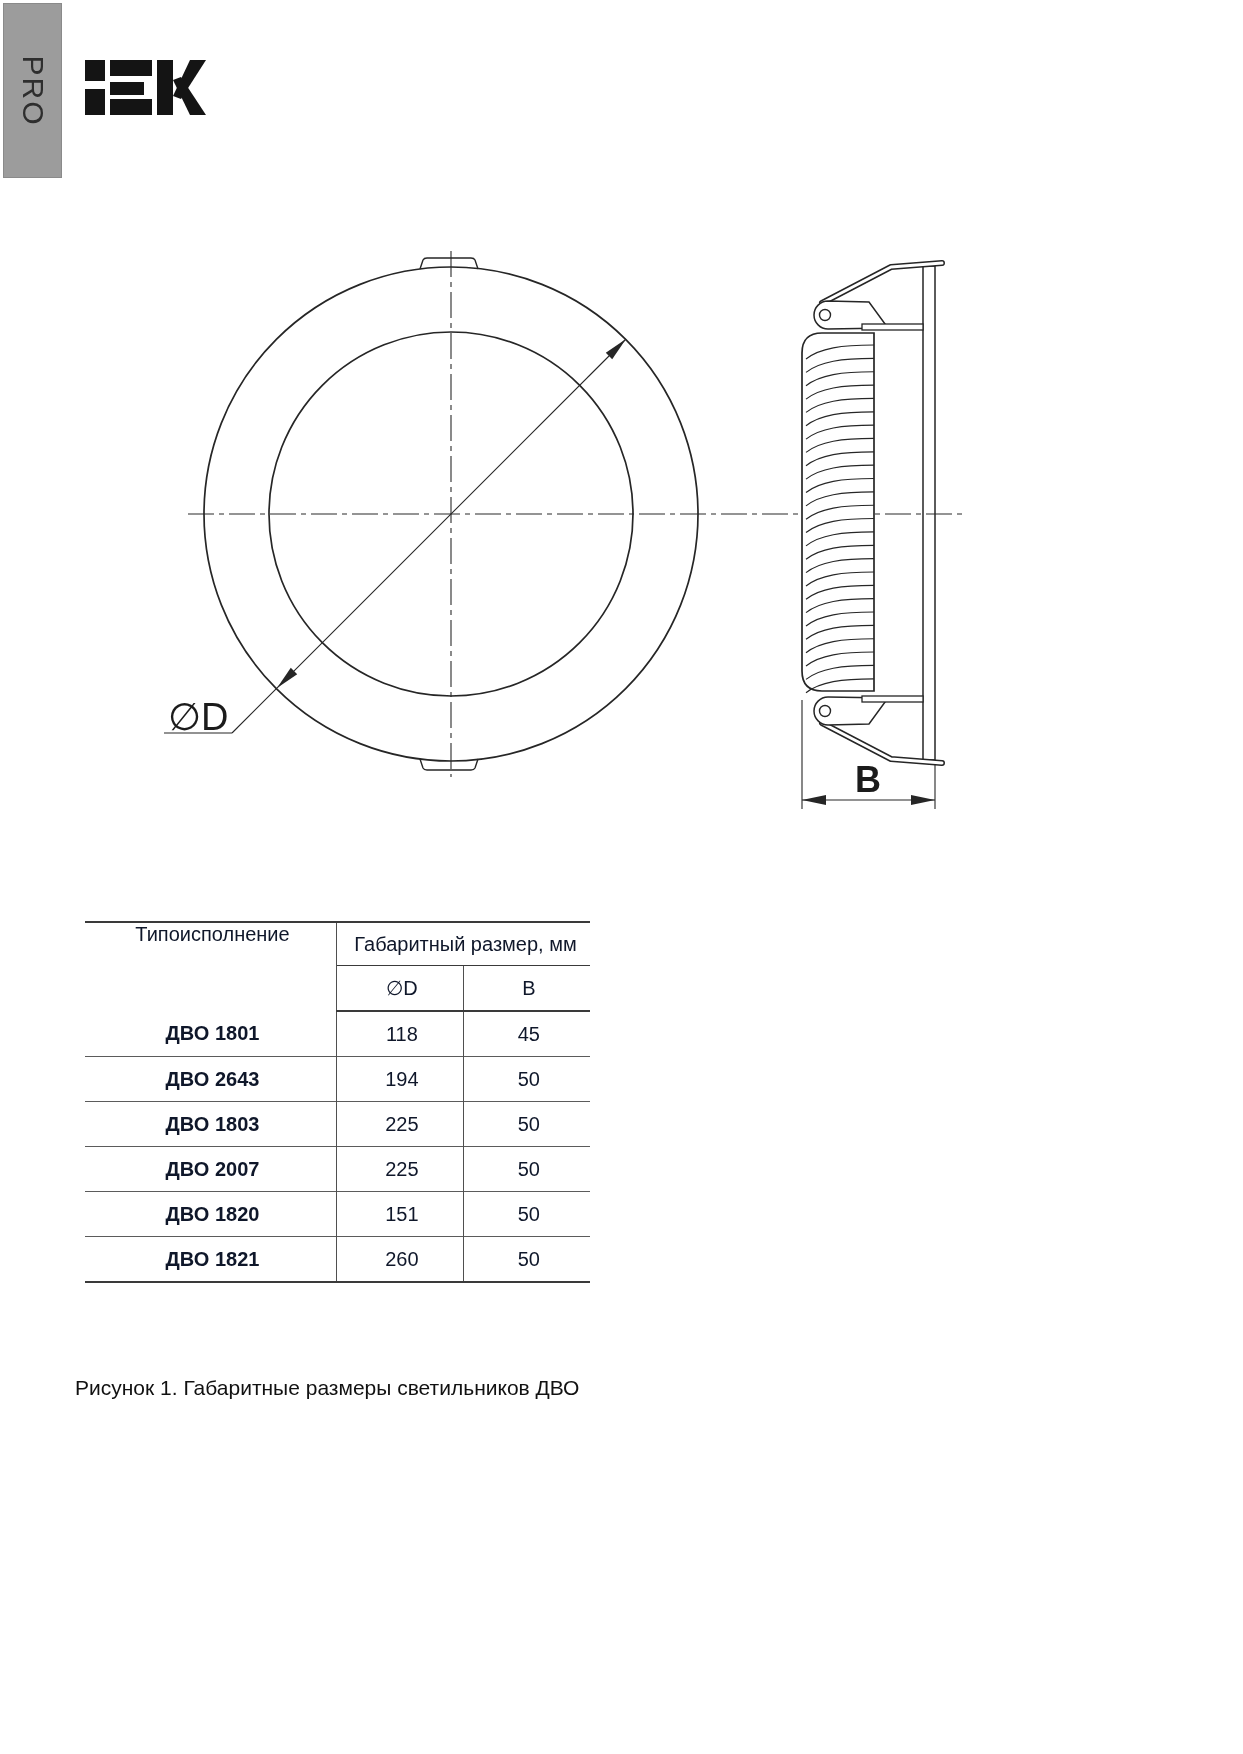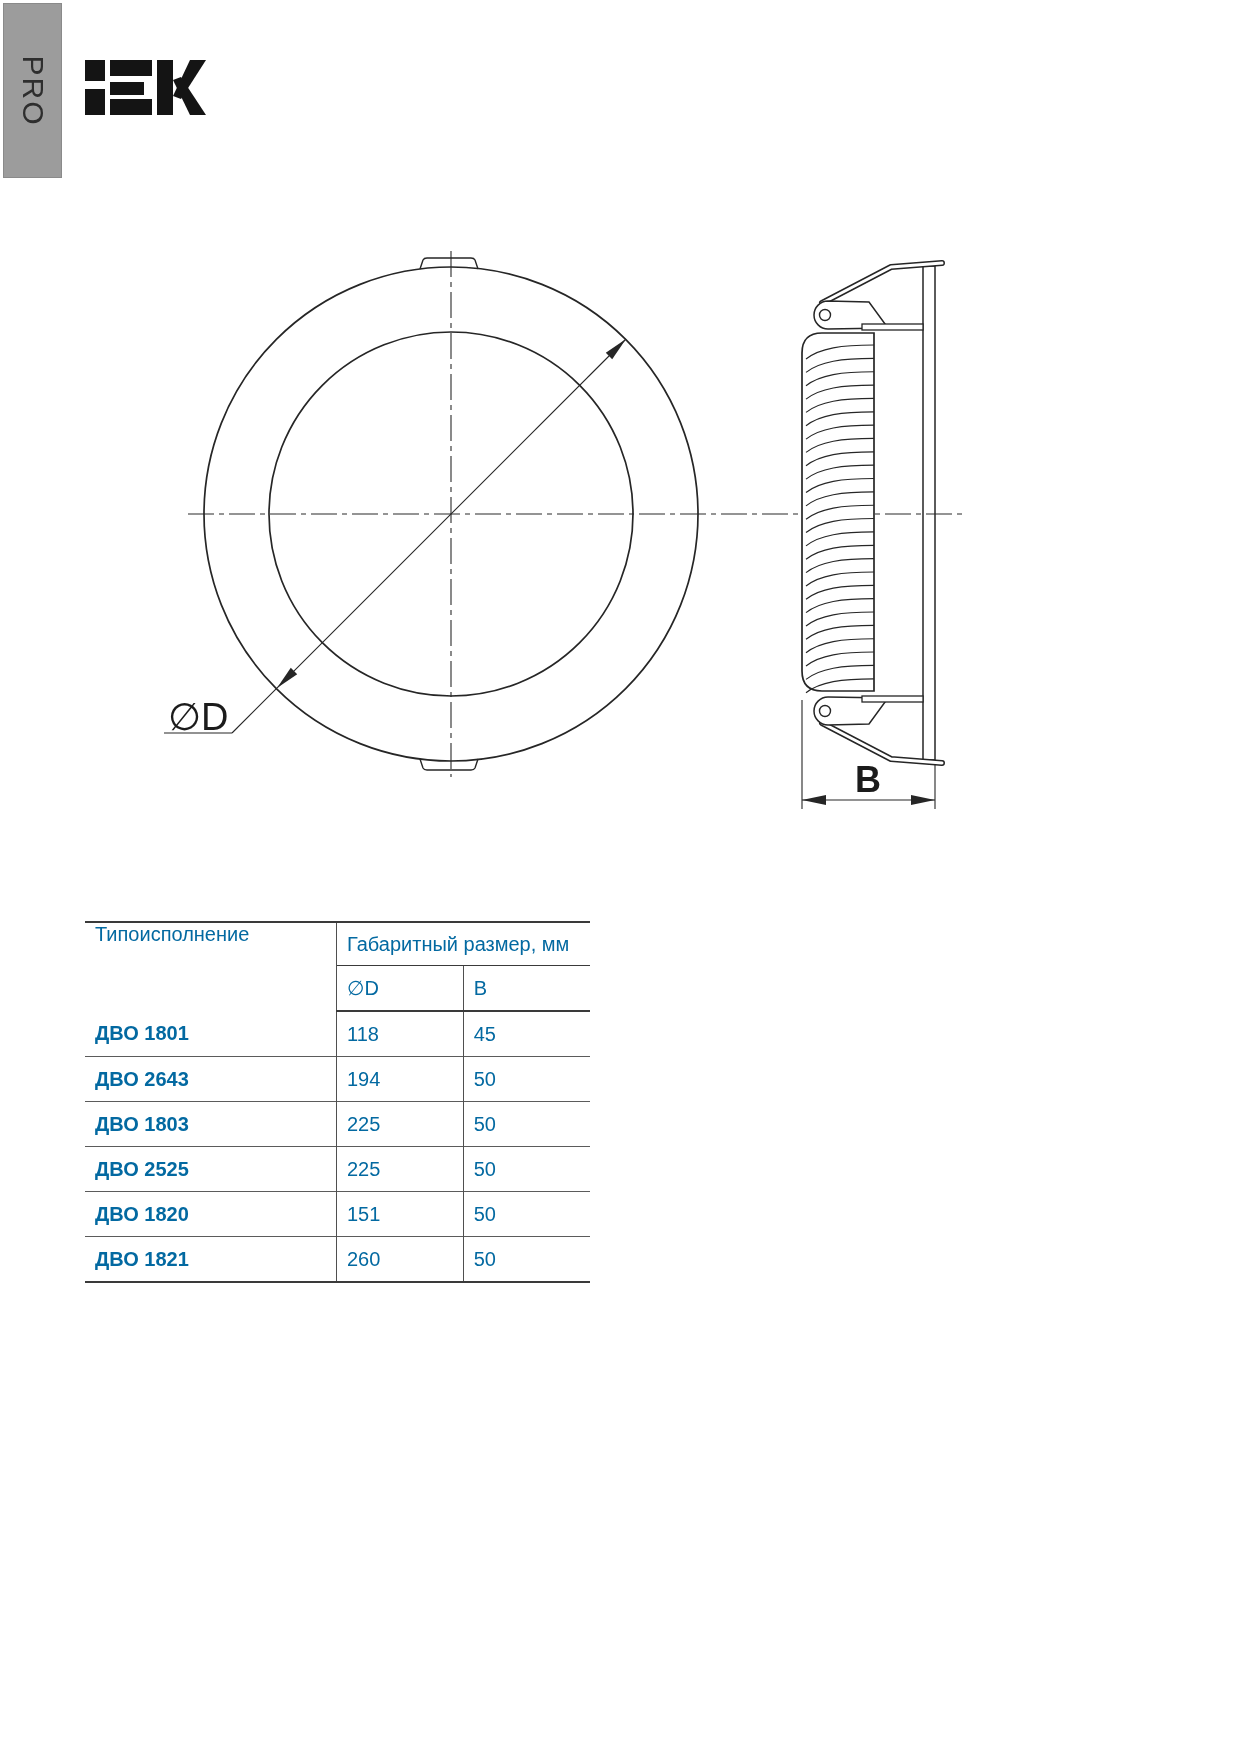--- a/index.html
+++ b/index.html
@@ -21,21 +21,21 @@
   }
   
   #logo{position:absolute;left:0;top:0;}
   
   #drawing{position:absolute;left:0;top:0;}
   
   #spec-table-wrap{position:absolute;left:85px;top:921px;}
   table.spec{border-collapse:collapse;table-layout:fixed;width:505px;
     border-top:2px solid #3a3a3a;border-bottom:2px solid #3a3a3a;}
   table.spec th,table.spec td{
-    font-weight:normal;text-align:left;padding:0 6px 0 10px;font-size:20px;color:#0369a1;
+    font-weight:normal;text-align:center;padding:0 6px 0 10px;font-size:20px;color:#0f172a;
   }
   th.col1head{width:235px;vertical-align:top;padding-top:9px;height:42px;
     border-right:1.4px solid #4f4f4f;}
   th.sizehead{height:42px;vertical-align:middle;border-bottom:1.6px solid #3a3a3a;}
   tr.subhead th{height:44px;vertical-align:middle;border-bottom:2px solid #3a3a3a;}
   tr.subhead th.subB{border-left:1.4px solid #4f4f4f;width:134px;}
   tr.subhead th.subD{width:136px;}
   tbody td{height:44px;vertical-align:middle;border-top:1.4px solid #5b5b5b;}
   tbody tr:first-child td{border-top:none;}
   tbody td.c1{border-right:1.4px solid #4f4f4f;font-weight:bold;}
@@ -171,32 +171,33 @@
           <td class="c1">ДВО 2643</td>
           <td class="c2">194</td>
           <td class="c3">50</td>
         </tr>
         <tr>
           <td class="c1">ДВО 1803</td>
           <td class="c2">225</td>
           <td class="c3">50</td>
         </tr>
         <tr>
-          <td class="c1">ДВО 2525</td>
+          <td class="c1">ДВО 2007</td>
           <td class="c2">225</td>
           <td class="c3">50</td>
         </tr>
         <tr>
           <td class="c1">ДВО 1820</td>
           <td class="c2">151</td>
           <td class="c3">50</td>
         </tr>
         <tr>
           <td class="c1">ДВО 1821</td>
           <td class="c2">260</td>
           <td class="c3">50</td>
         </tr>
       </tbody>
     </table>
   </div>
 
+  <div id="caption">Рисунок 1. Габаритные размеры светильников ДВО</div>
 
 </div>
 
 </body></html>

